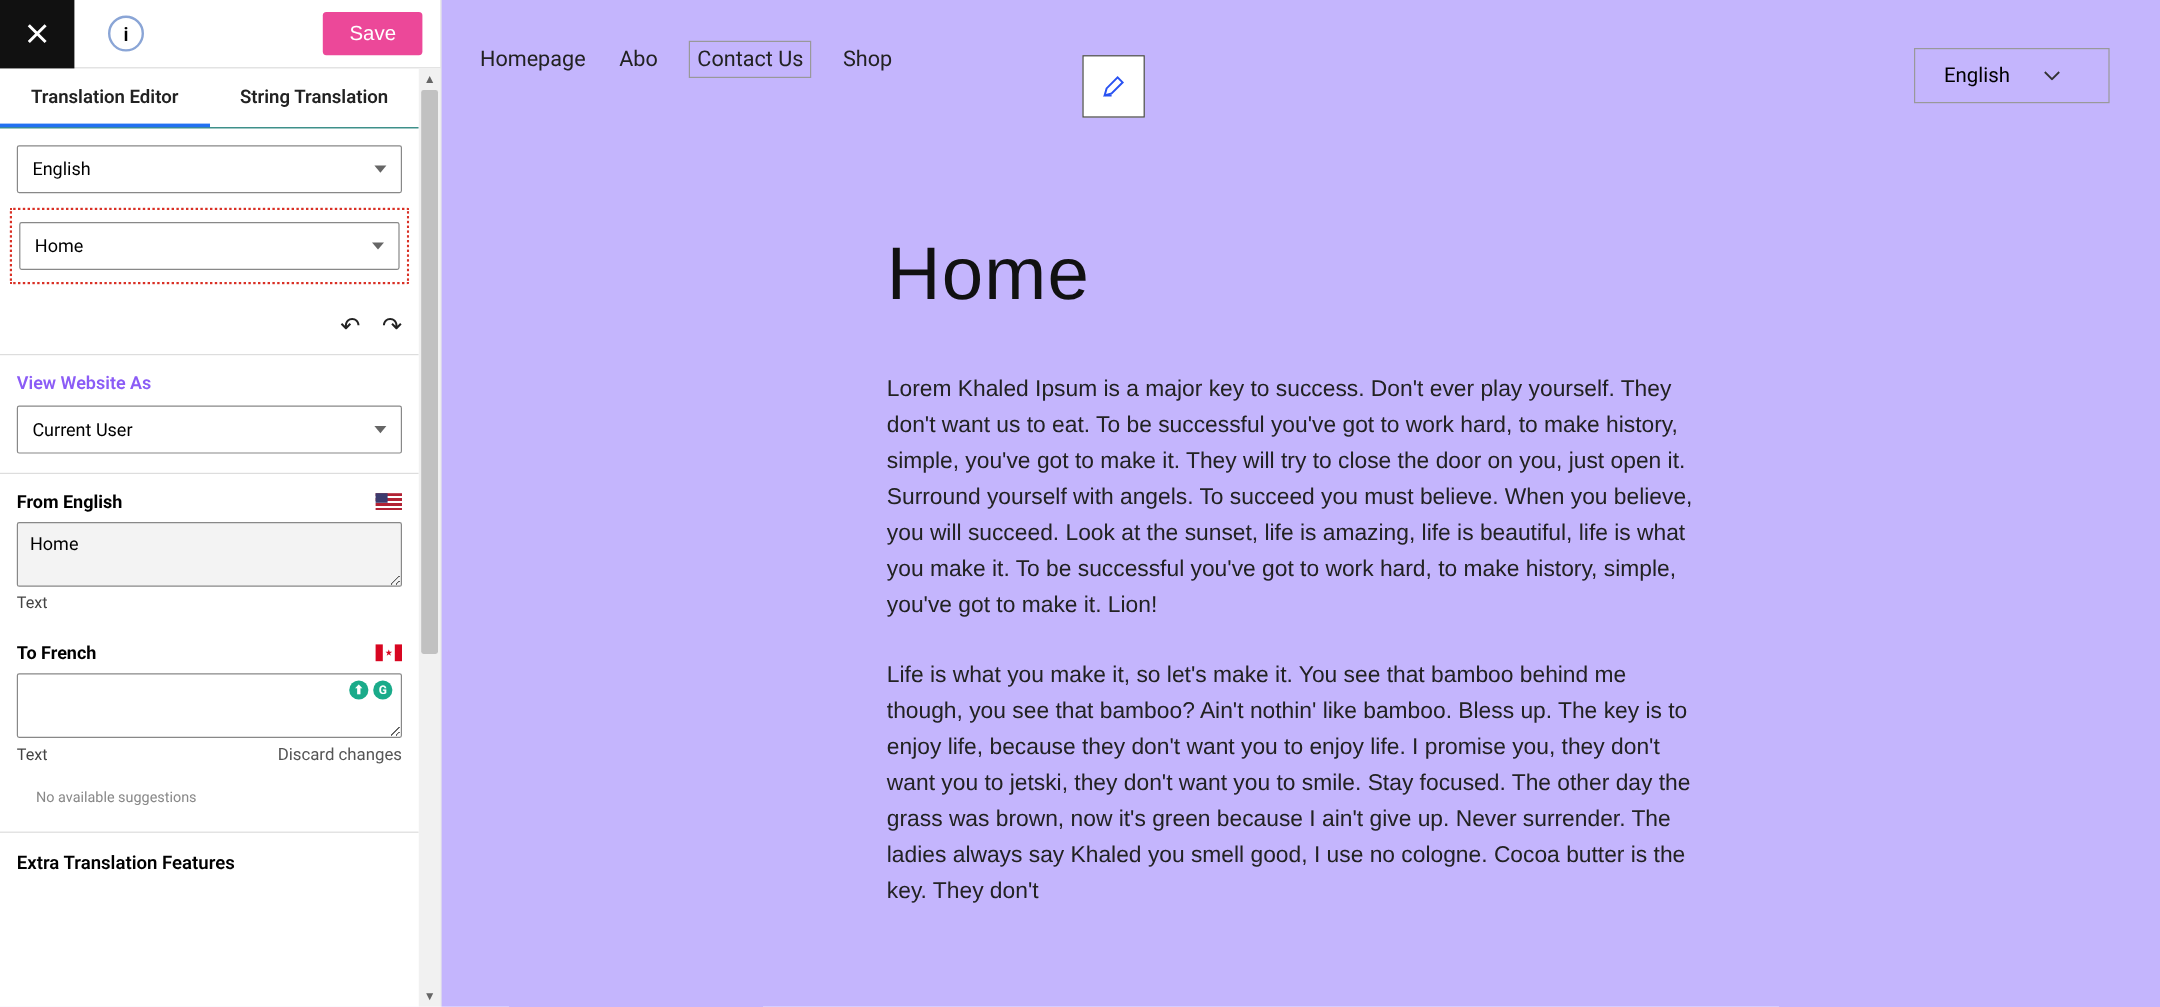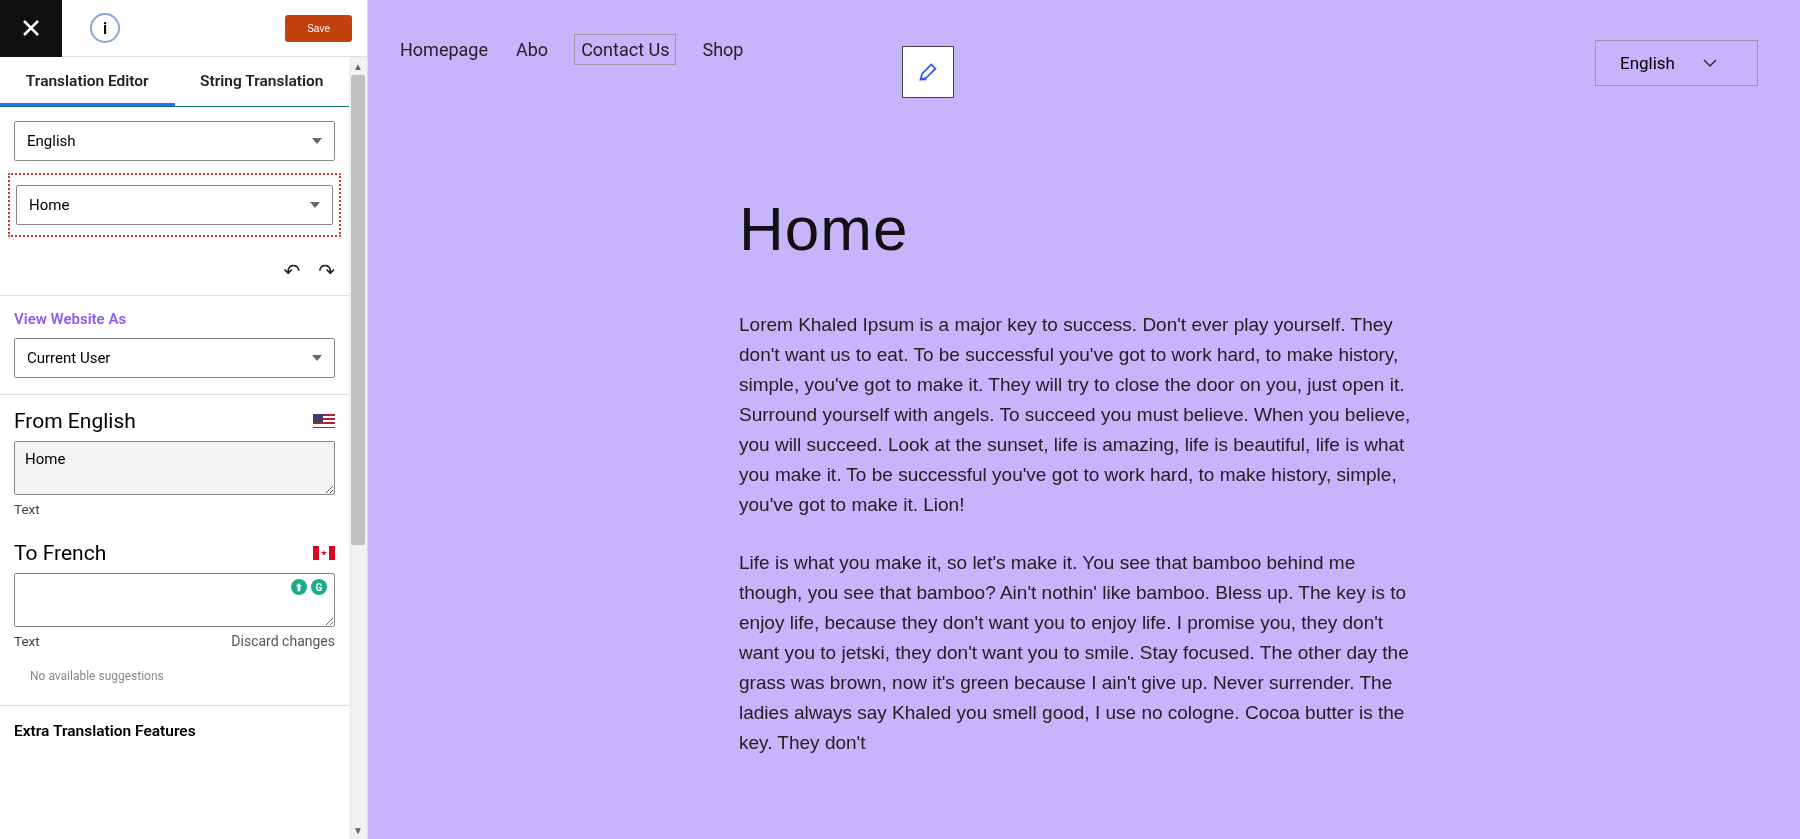--- a/index.html
+++ b/index.html
@@ -1,39 +1,39 @@
 <!DOCTYPE html>
 <html><head>
 <meta charset="utf-8">
 <style>
 * { box-sizing: border-box; margin: 0; padding: 0; }
 body { font-family: -apple-system, BlinkMacSystemFont, "Segoe UI", Roboto, sans-serif; width: 1800px; height: 839px; overflow: hidden; display: flex; }
 .sidebar { width: 368px; height: 839px; background: #fff; display: flex; flex-direction: column; border-right: 1px solid #ddd; }
 .topbar { display: flex; align-items: center; height: 57px; border-bottom: 1px solid #ddd; }
 .close-btn { width: 62px; height: 57px; background: #111; color: #fff; display: flex; align-items: center; justify-content: center; font-size: 24px; cursor: pointer; }
 .info-btn { margin-left: 28px; width: 30px; height: 30px; border: 2px solid #8aa5d6; border-radius: 50%; display: flex; align-items: center; justify-content: center; font-size: 16px; font-weight: 600; cursor: pointer; }
-.save-btn { margin-left: auto; margin-right: 15px; background: #c2410c; color: #fff; border: none; padding: 8px 22px; border-radius: 3px; font-size: 10px; font-weight: 500; cursor: pointer; }
+.save-btn { margin-left: auto; margin-right: 15px; background: #ec4899; color: #fff; border: none; padding: 8px 22px; border-radius: 3px; font-size: 17px; font-weight: 500; cursor: pointer; }
 .scroll-wrap { position: relative; flex: 1; display:flex; }
 .scroll-content { width: 350px; overflow-y: auto; }
 .scrollbar-track { width: 18px; background: #f1f1f1; display:flex; flex-direction:column; align-items:center; }
 .scrollbar-arrow { width:18px; height:18px; display:flex; align-items:center; justify-content:center; font-size:10px; color:#666; cursor:pointer; }
 .scrollbar-thumb { width: 14px; background: #c1c1c1; flex: 0 0 470px; margin-top:0; border-radius:2px; cursor:pointer; }
 .scrollbar-rest { flex:1; }
 .tabs { display: flex; border-bottom: 1px solid #0f766e; }
 .tab { flex: 1; text-align: center; padding: 15px 8px 13px; font-size: 15.5px; font-weight: 600; cursor: pointer; color: #222; }
 .tab.active { border-bottom: 3px solid #2271f2; }
 .section { padding: 14px; }
 .select { width: 100%; border: 1px solid #888; border-radius: 2px; padding: 10px 12px; font-size: 15px; background: #fff; display: flex; align-items: center; justify-content: space-between; cursor: pointer; margin-bottom: 12px; }
 .highlight-box { border: 2px dotted #d93025; padding: 10px 6px; margin: 0 -6px 12px; border-radius:2px; }
 .dropdown-caret { width: 0; height: 0; border-left: 5px solid transparent; border-right: 5px solid transparent; border-top: 6px solid #666; }
 .undo-redo { display: flex; justify-content: flex-end; gap: 18px; padding: 0 14px 12px; margin-top: -4px; }
 .undo-redo span { font-size: 20px; cursor: pointer; color: #222; }
 .divider { border-top: 1px solid #ddd; }
 .label { font-size: 15px; font-weight: 600; color: #8b5cf6; padding: 14px 14px 10px; }
-.row-label { display: flex; justify-content: space-between; align-items: center; padding: 14px 14px 8px; font-size: 21px; font-weight: 400; }
+.row-label { display: flex; justify-content: space-between; align-items: center; padding: 14px 14px 8px; font-size: 15px; font-weight: 700; }
 .flag { width: 22px; height: 14px; display:inline-block; }
 .flag-us { background: linear-gradient(to bottom, #b22234 0%, #b22234 15%, #fff 15%, #fff 30%, #b22234 30%, #b22234 45%, #fff 45%, #fff 60%, #b22234 60%, #b22234 75%, #fff 75%, #fff 90%, #b22234 90%); position:relative; }
 .flag-us::before { content:''; position:absolute; top:0; left:0; width:10px; height:8px; background:#3c3b6e; }
 .flag-ca { background:#fff; position:relative; border-left:6px solid #d80621; border-right:6px solid #d80621; }
 .flag-ca::before { content:''; position:absolute; left:50%; top:50%; transform:translate(-50%,-50%); width:6px; height:6px; background:#d80621; clip-path: polygon(50% 0%, 61% 35%, 98% 35%, 68% 57%, 79% 91%, 50% 70%, 21% 91%, 32% 57%, 2% 35%, 39% 35%); }
 .textarea { margin: 0 14px 6px; border: 1px solid #888; border-radius: 2px; padding: 8px 10px; font-size: 15px; background: #fff; min-height: 38px; resize: both; overflow: auto; display:block; width: calc(100% - 28px); font-family: inherit; }
 .textarea.readonly { background: #f3f3f3; }
 .to-wrap { position: relative; }
 .badge { position: absolute; right: 22px; top: 6px; display: flex; gap: 4px; }
 .badge span { width: 16px; height: 16px; border-radius: 50%; display:flex; align-items:center; justify-content:center; font-size:10px; color:#fff; font-weight:bold; }

